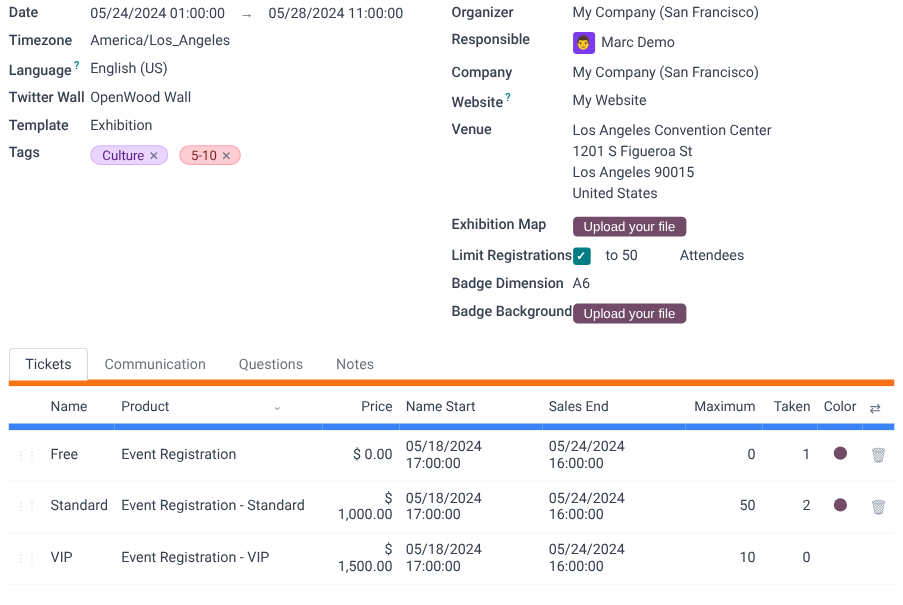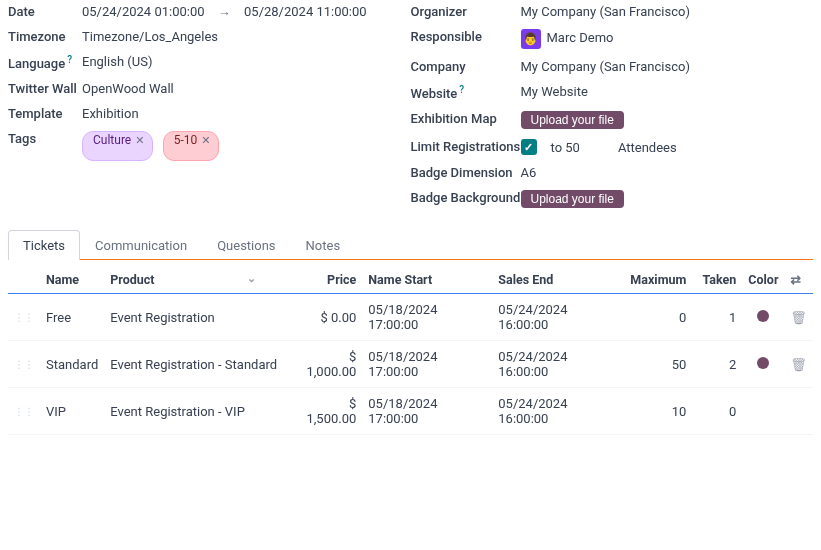--- a/index.html
+++ b/index.html
@@ -20,34 +20,34 @@
   .lang-badge { color: #017e84; font-weight: 600; font-size: 12px; margin-top: 22px; margin-right: 180px; }
   .status-dot { width:14px; height:14px; border:1px solid #d1d5db; border-radius:50%; background:#f3f4f6; margin-top:6px; margin-right:4px; }
   .cols { display:flex; gap:0; }
   .col { flex:1; }
   .field { display:flex; align-items:flex-start; margin-bottom:10px; font-size:13px; }
   .field .lbl { width:74px; flex-shrink:0; color:#374151; font-weight:500; }
   .col2 .field .lbl { width:110px; }
   .field .val { color:#374151; }
   .qmark { color:#017e84; font-size:10px; vertical-align: super; margin-left:2px; }
   .arrow { color:#6b7280; margin:0 10px; }
-  .tag { display:inline-flex; align-items:center; padding:1px 8px 13px 10px; border-radius:11px; font-size:12px; margin-right:6px; }
+  .tag { display:inline-flex; align-items:center; padding:1px 8px 1px 10px; border-radius:11px; font-size:12px; margin-right:6px; }
   .tag-culture { background:#e9d5ff; border:1px solid #d8b4fe; color:#581c87; }
   .tag-510 { background:#fecdd3; border:1px solid #fda4af; color:#7f1d1d; }
   .tag .x { margin-left:4px; font-size:11px; color:#6b7280; cursor:pointer; }
   .avatar { width:20px; height:20px; border-radius:3px; background:#7c3aed; display:inline-flex; align-items:center; justify-content:center; font-size:12px; margin-right:6px; vertical-align:middle; }
   .upload-btn { background:#714b67; color:#fff; border:none; padding:2px 10px; border-radius:4px; font-size:12px; cursor:pointer; }
   .checkbox { width:16px; height:16px; background:#017e84; border-radius:3px; display:inline-flex; align-items:center; justify-content:center; color:#fff; font-size:11px; font-weight:bold; margin-right:6px; vertical-align:middle; }
   .venue-block { line-height:1.45; }
-  .tabs { display:flex; border-bottom:1px solid #f97316; margin-top:12px; }
+  .tabs { display:flex; border-bottom:6px solid #f97316; margin-top:12px; }
   .tab { padding:7px 14px; font-size:13px; color:#6b7280; border:1px solid transparent; border-bottom:none; cursor:pointer; margin-bottom:-1px; border-radius:4px 4px 0 0; }
   .tab.active { color:#374151; border-color:#d1d5db; background:#fff; }
   .table-wrap { margin-top:6px; }
   table { width:100%; border-collapse:collapse; font-size:13px; }
-  thead th { text-align:left; font-weight:700; color:#374151; padding:6px 6px; border-bottom:1px solid #3b82f6; font-size:12.5px; }
+  thead th { text-align:left; font-weight:400; color:#374151; padding:6px 6px; border-bottom:6px solid #3b82f6; font-size:12.5px; }
   tbody td { padding:8px 6px; border-bottom:1px solid #f3f4f6; vertical-align:middle; }
   .th-right, .td-right { text-align:right; }
   .th-center, .td-center { text-align:center; }
   .drag { color:#cbd5e1; font-size:10px; width:14px; }
   .color-dot { width:12px; height:12px; border-radius:50%; background:#714b67; display:inline-block; }
   .trash { color:#9ca3af; cursor:pointer; }
   .opt-icon { color:#6b7280; cursor:pointer; }
   .chev { color:#9ca3af; font-size:11px; }
 </style>
 </head>
@@ -60,21 +60,21 @@
       <div class="field">
         <div class="lbl">Date</div>
         <div class="val">
           <span>05/24/2024 01:00:00</span>
           <span class="arrow">→</span>
           <span>05/28/2024 11:00:00</span>
         </div>
       </div>
       <div class="field">
         <div class="lbl">Timezone</div>
-        <div class="val">Timezone/Los_Angeles</div>
+        <div class="val">America/Los_Angeles</div>
       </div>
       <div class="field">
         <div class="lbl"><span>Language</span><span class="qmark">?</span></div>
         <div class="val">English (US)</div>
       </div>
       <div class="field">
         <div class="lbl">Twitter Wall</div>
         <div class="val">OpenWood Wall</div>
       </div>
       <div class="field">
@@ -107,20 +107,29 @@
           <span class="avatar">👨</span><span>Marc Demo</span>
         </div>
       </div>
       <div class="field">
         <div class="lbl">Company</div>
         <div class="val">My Company (San Francisco)</div>
       </div>
       <div class="field">
         <div class="lbl"><span>Website</span><span class="qmark">?</span></div>
         <div class="val">My Website</div>
+      </div>
+      <div class="field">
+        <div class="lbl">Venue</div>
+        <div class="val venue-block">
+          <div>Los Angeles Convention Center</div>
+          <div>1201 S Figueroa St</div>
+          <div>Los Angeles 90015</div>
+          <div>United States</div>
+        </div>
       </div>
       <div class="field">
         <div class="lbl">Exhibition Map</div>
         <div class="val"><button class="upload-btn">Upload your file</button></div>
       </div>
       <div class="field">
         <div class="lbl">Limit Registrations</div>
         <div class="val" style="display:flex; align-items:center; gap:8px;">
           <span class="checkbox">✓</span>
           <span>to 50</span>

